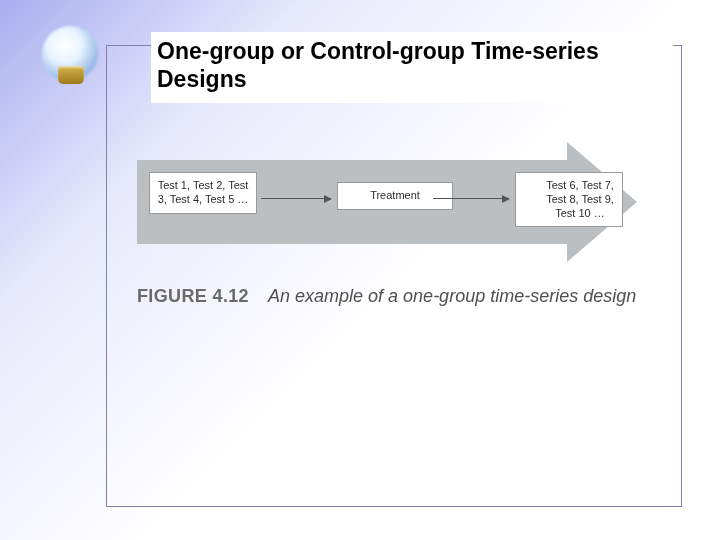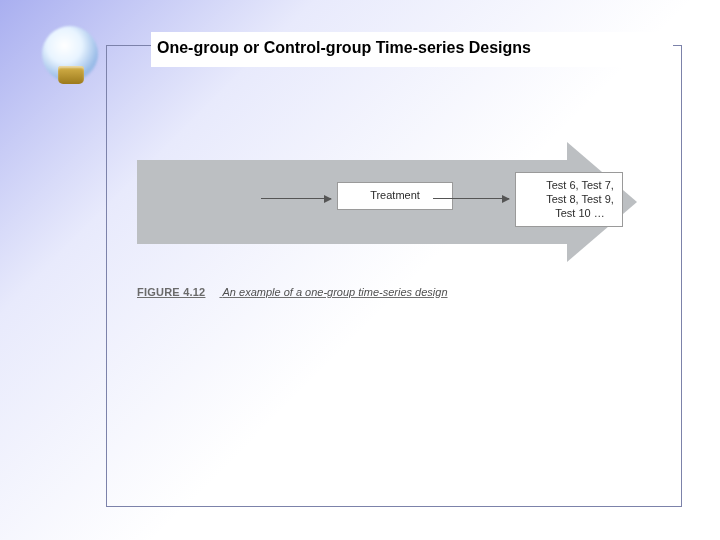--- a/index.html
+++ b/index.html
@@ -56,21 +56,21 @@
   .title-block {
     position: absolute;
     top: -14px;
     left: 44px;
     right: 8px;
     background: #ffffff;
     padding: 6px 6px 10px 6px;
   }
   .title-block h1 {
     margin: 0;
-    font-size: 16px;
+    font-size: 23px;
     line-height: 1.2;
     font-weight: bold;
     color: #000;
   }
 
   
   .figure-area {
     position: absolute;
     top: 96px;
     left: 30px;
@@ -139,23 +139,22 @@
   }
   .conn.c1 { left: 124px; width: 70px; }
   .conn.c2 { left: 296px; width: 76px; }
 
   
   .caption {
     position: absolute;
     top: 240px;
     left: 30px;
     right: 30px;
-    font-size: 11px;
+    font-size: 18px;
     color: #6f6f6f;
-    text-decoration: underline;
   }
   .caption .fig-label {
     font-weight: bold;
     letter-spacing: .02em;
     color: #6a6a6a;
     margin-right: 14px;
   }
   .caption .fig-text {
     font-style: italic;
     color: #505050;
@@ -176,20 +175,23 @@
     <div class="title-block">
       <h1>One-group or Control-group Time-series Designs</h1>
     </div>
 
     <div class="figure-area">
 
       <div class="arrow-wrap">
         <div class="arrow-shaft"></div>
         <div class="arrow-head"></div>
 
+        <div class="stage s1">
+          <span>Test 1, Test 2, Test 3, Test 4, Test 5 …</span>
+        </div>
 
         <div class="conn c1"></div>
 
         <div class="stage s2">
           <span>Treatment</span>
         </div>
 
         <div class="conn c2"></div>
 
         <div class="stage s3">

